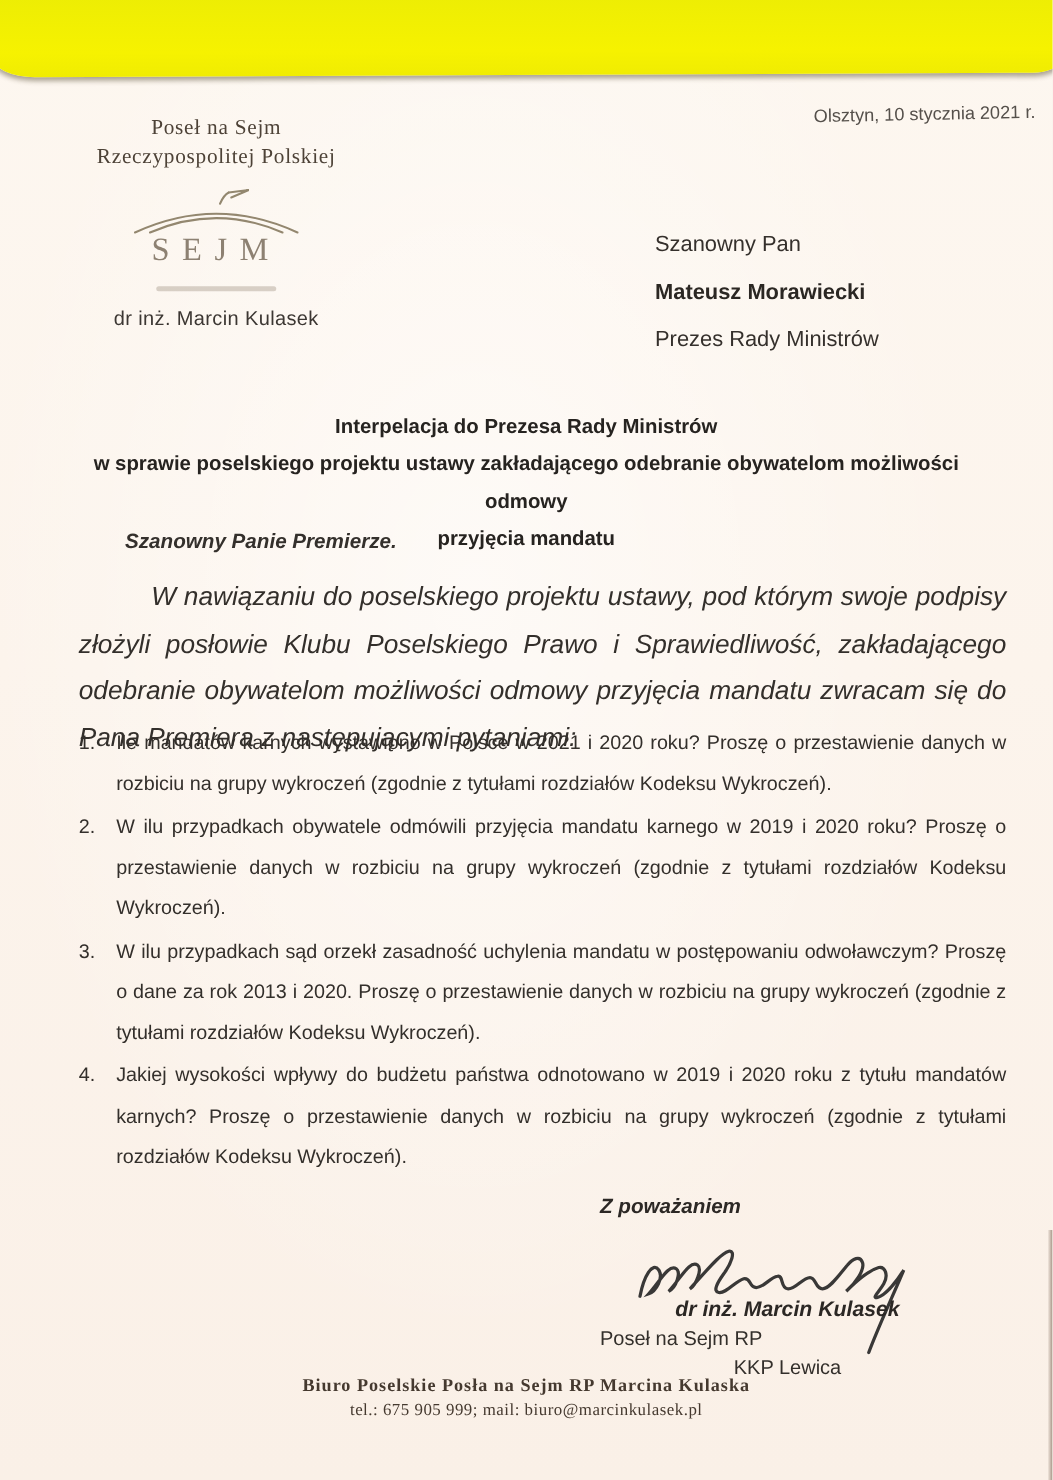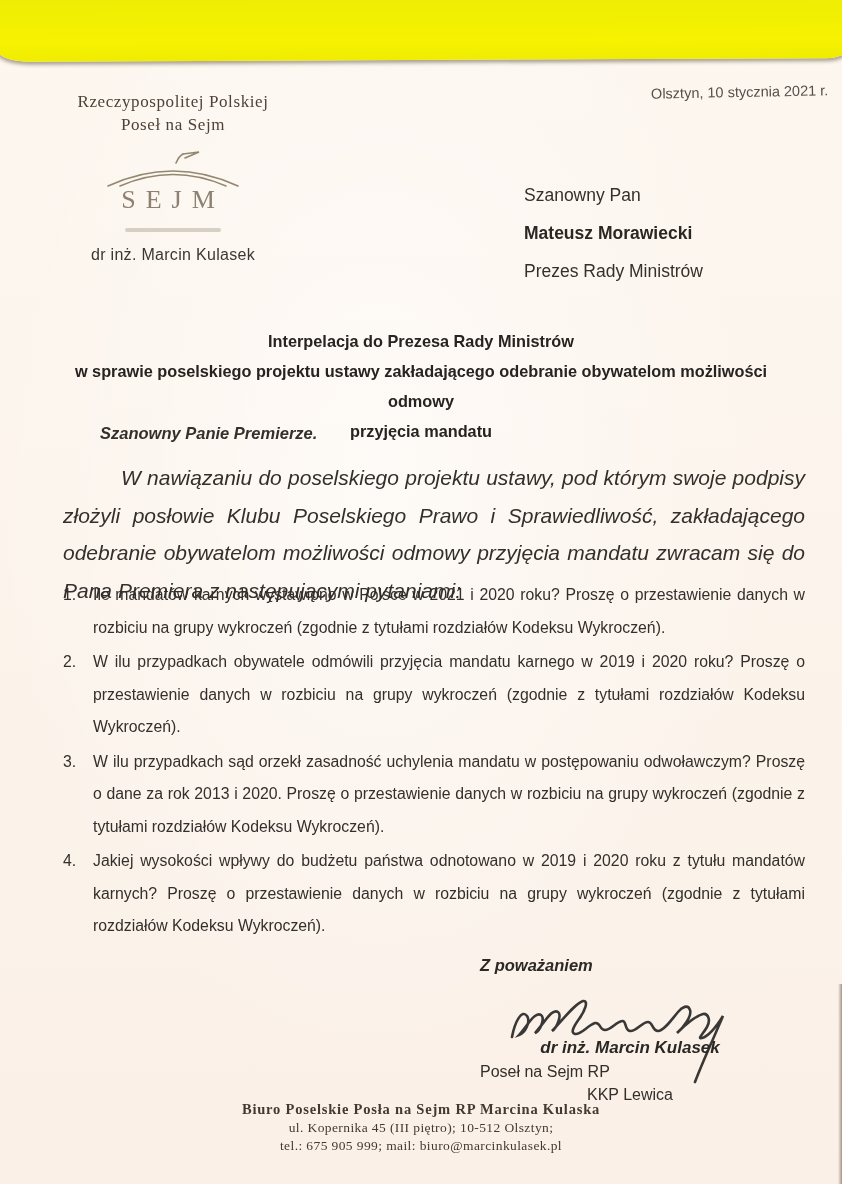--- a/index.html
+++ b/index.html
@@ -102,22 +102,22 @@
   }
 </style>
 </head>
 <body>
 
 <div class="page">
 
   <div class="yellow-band"></div>
 
   <div class="sender-block">
+    <div class="sender-title">Poseł na Sejm</div>
     <div class="sender-title">Rzeczypospolitej  Polskiej</div>
-    <div class="sender-title">Poseł na Sejm</div>
     <div class="sejm-logo">
       <svg width="170" height="72" viewBox="0 0 170 72" aria-hidden="true">
         <g stroke="#93876f" stroke-width="1.6" fill="none" stroke-linecap="round">
           <path d="M88,13 q3,-7 7,-9"></path>
           <path d="M95,4 l16,-2 l-14,6"></path>
           <path d="M20,36 Q85,6 150,36"></path>
           <path d="M32,36 Q85,13 138,36"></path>
         </g>
         <text x="85" y="58" text-anchor="middle" font-family="Liberation Serif, serif" font-size="26" letter-spacing="10" fill="#8d8172">SEJM</text>
       </svg>
@@ -177,18 +177,17 @@
              C207,61 216,49 221,41 C213,60 200,88 193,107"></path>
       </svg>
     </div>
     <div class="signer-name">dr inż. Marcin Kulasek</div>
     <div class="signer-title">Poseł na Sejm RP</div>
     <div class="signer-party">KKP Lewica</div>
   </div>
 
   <div class="footer">
     <div class="footer-line1">Biuro Poselskie Posła na Sejm RP Marcina Kulaska</div>
-    <div class="footer-line2">ul. Kopernika 45 (III piętro); 10-512 Olsztyn;</div>
     <div class="footer-line3">tel.: 675 905 999; mail: biuro@marcinkulasek.pl</div>
   </div>
 
   <div class="photo-edge"></div>
 </div>
 
 </body></html>

